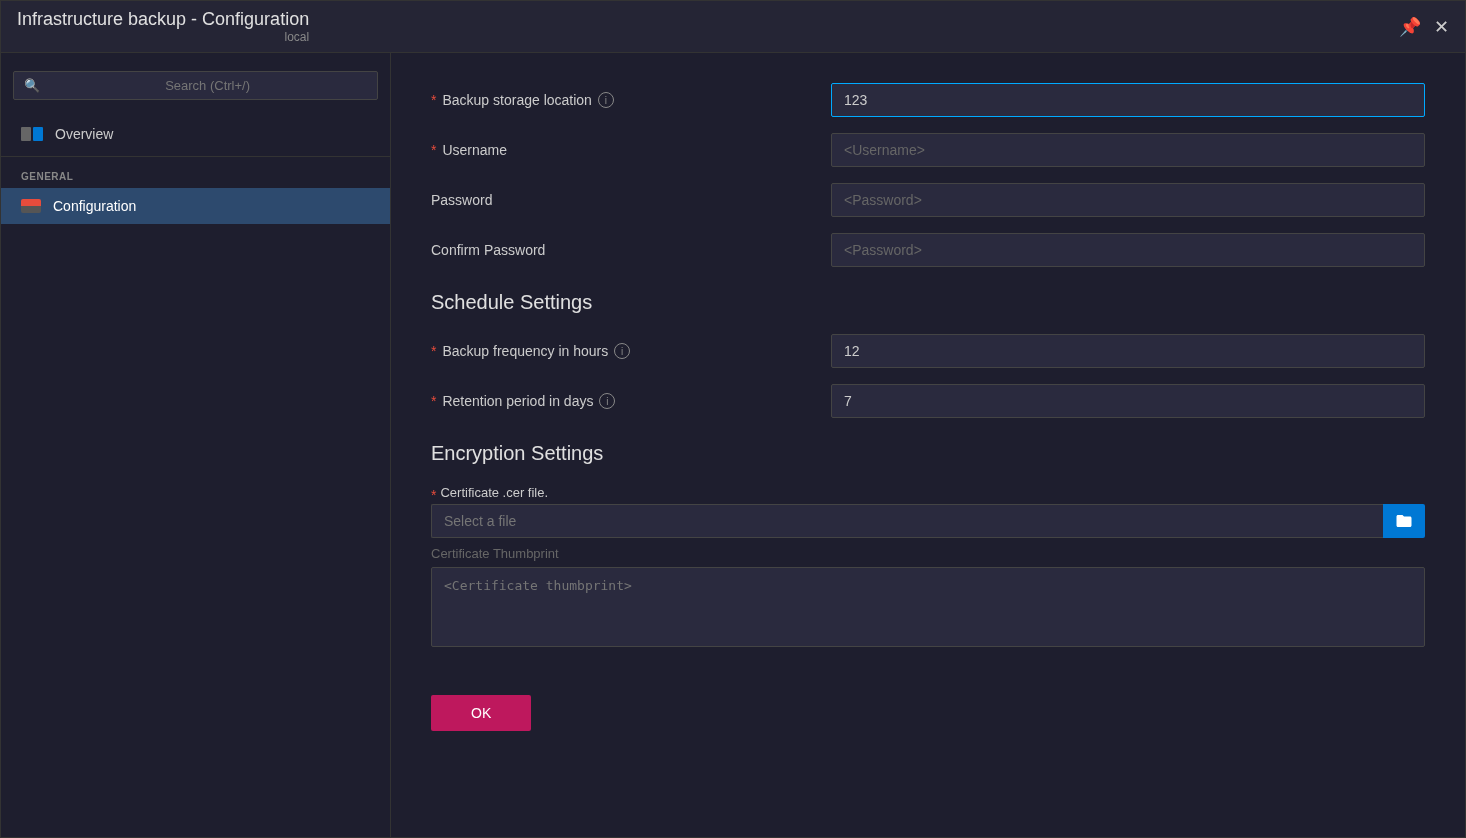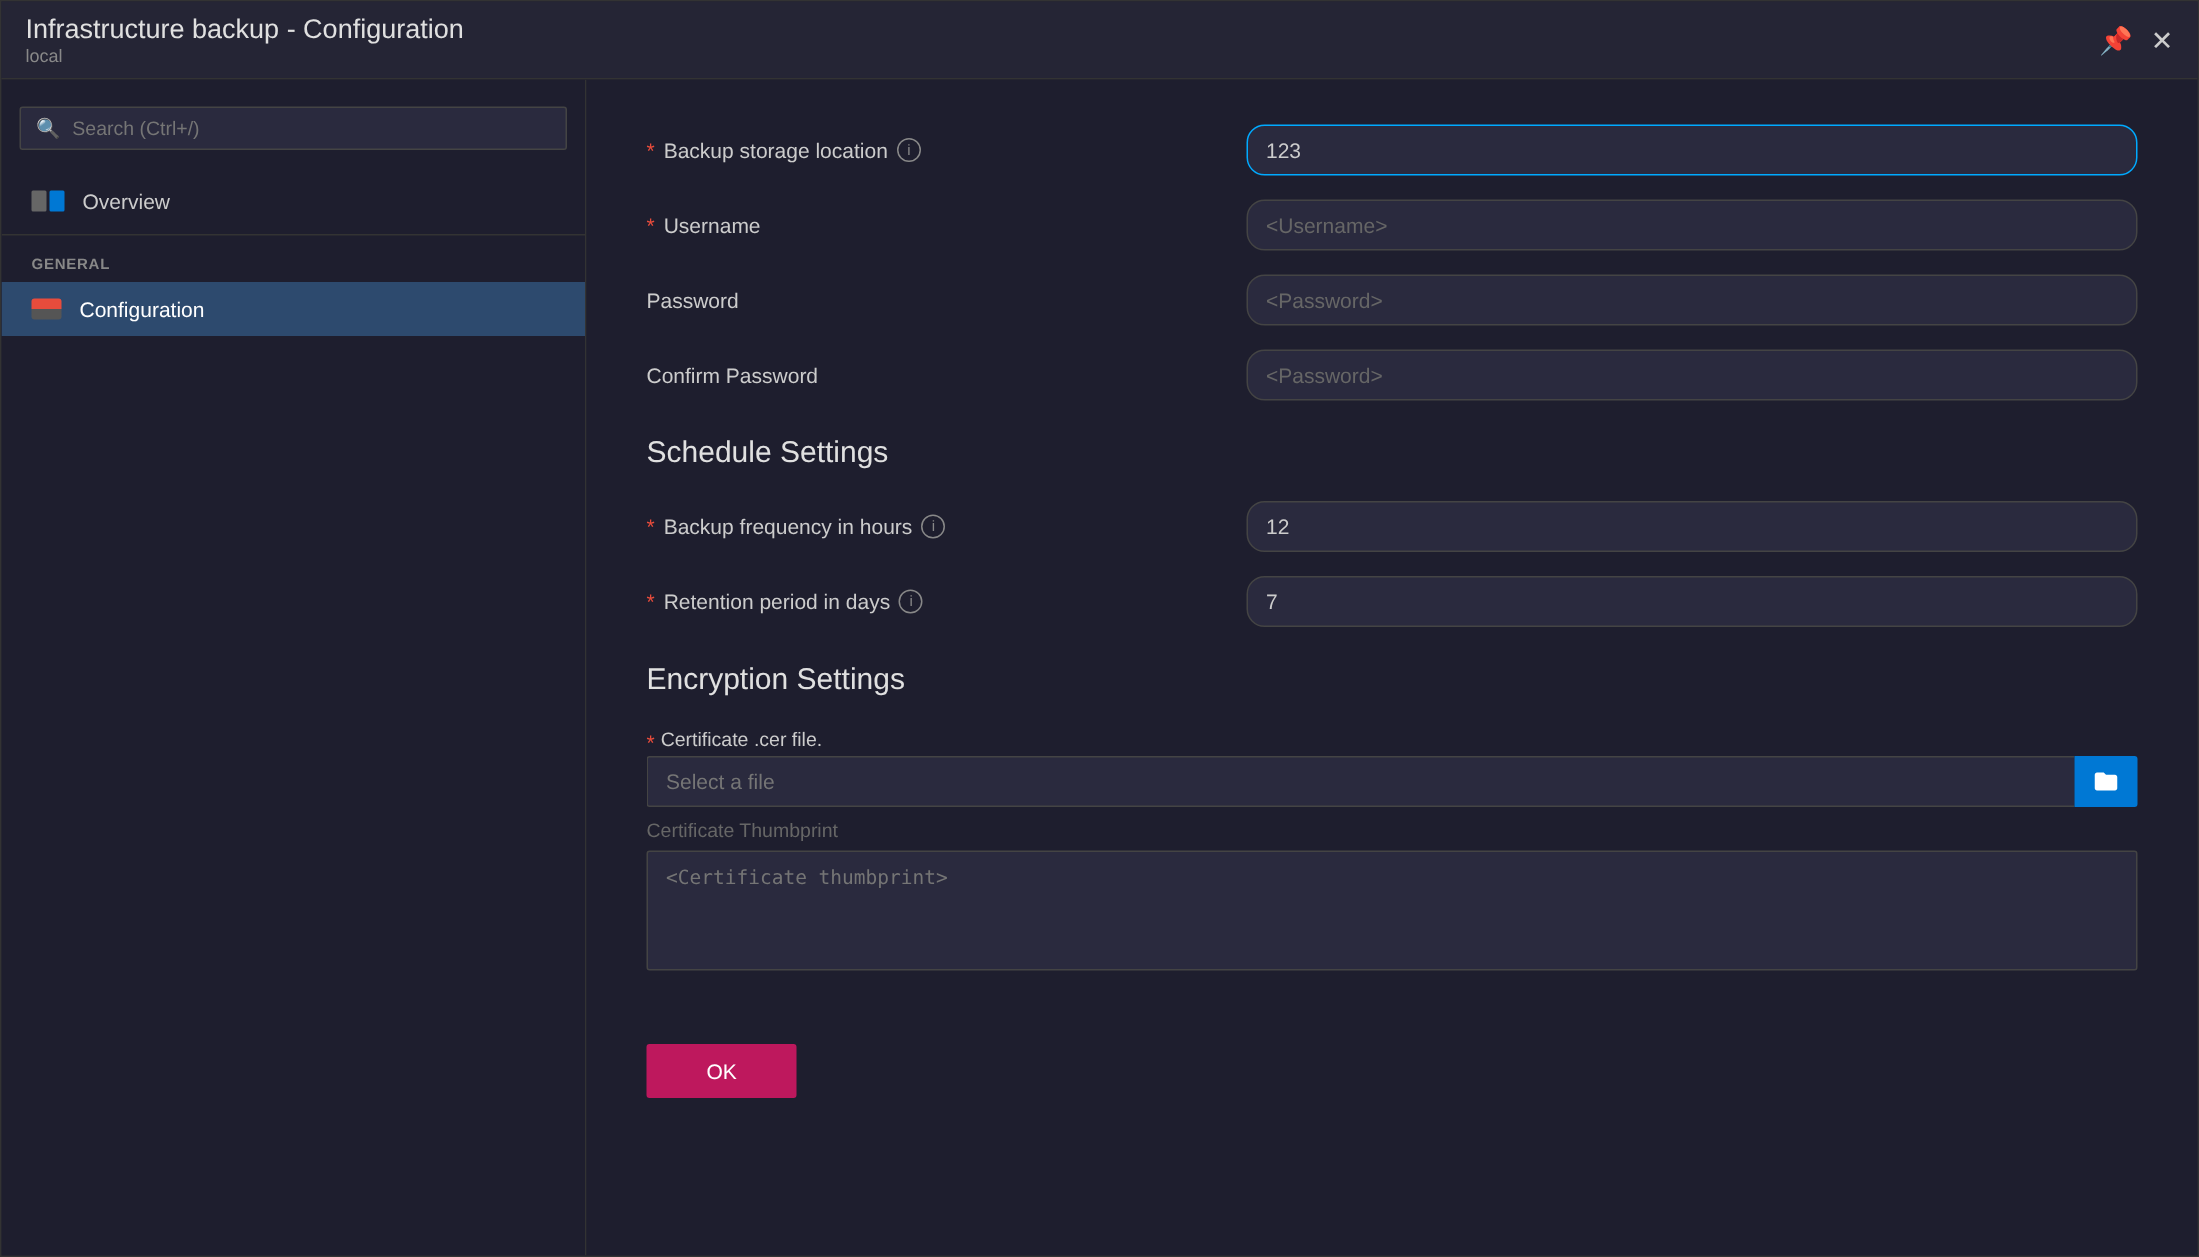--- a/index.html
+++ b/index.html
@@ -22,20 +22,21 @@
     }
 
     .title-bar {
       background: #252535;
       display: flex;
       align-items: center;
       justify-content: space-between;
       padding: 8px 16px;
       border-bottom: 1px solid #333;
       min-height: 48px;
+      text-align: right;
     }
 
     .title-bar-left {
       display: flex;
       flex-direction: column;
     }
 
     .title-bar-title {
       color: #e0e0e0;
       font-size: 18px;
@@ -85,20 +86,21 @@
       gap: 8px;
     }
 
     .search-bar input {
       background: transparent;
       border: none;
       outline: none;
       color: #888;
       font-size: 13px;
       width: 100%;
+      text-align: center;
     }
 
     .search-icon-unicode {
       color: #888;
       font-size: 13px;
     }
 
     .nav-item {
       display: flex;
       align-items: center;
@@ -178,21 +180,21 @@
       border: 1px solid #888;
       color: #888;
       font-size: 10px;
       cursor: pointer;
     }
 
     .form-input {
       flex: 1;
       background: #2a2a3e;
       border: 1px solid #444;
-      border-radius: 12px;
+      border-radius: 2px;
       padding: 8px 12px;
       color: #ccc;
       font-size: 14px;
       outline: none;
     }
 
     .form-input.active-border {
       border-color: #00aaff;
     }
 

